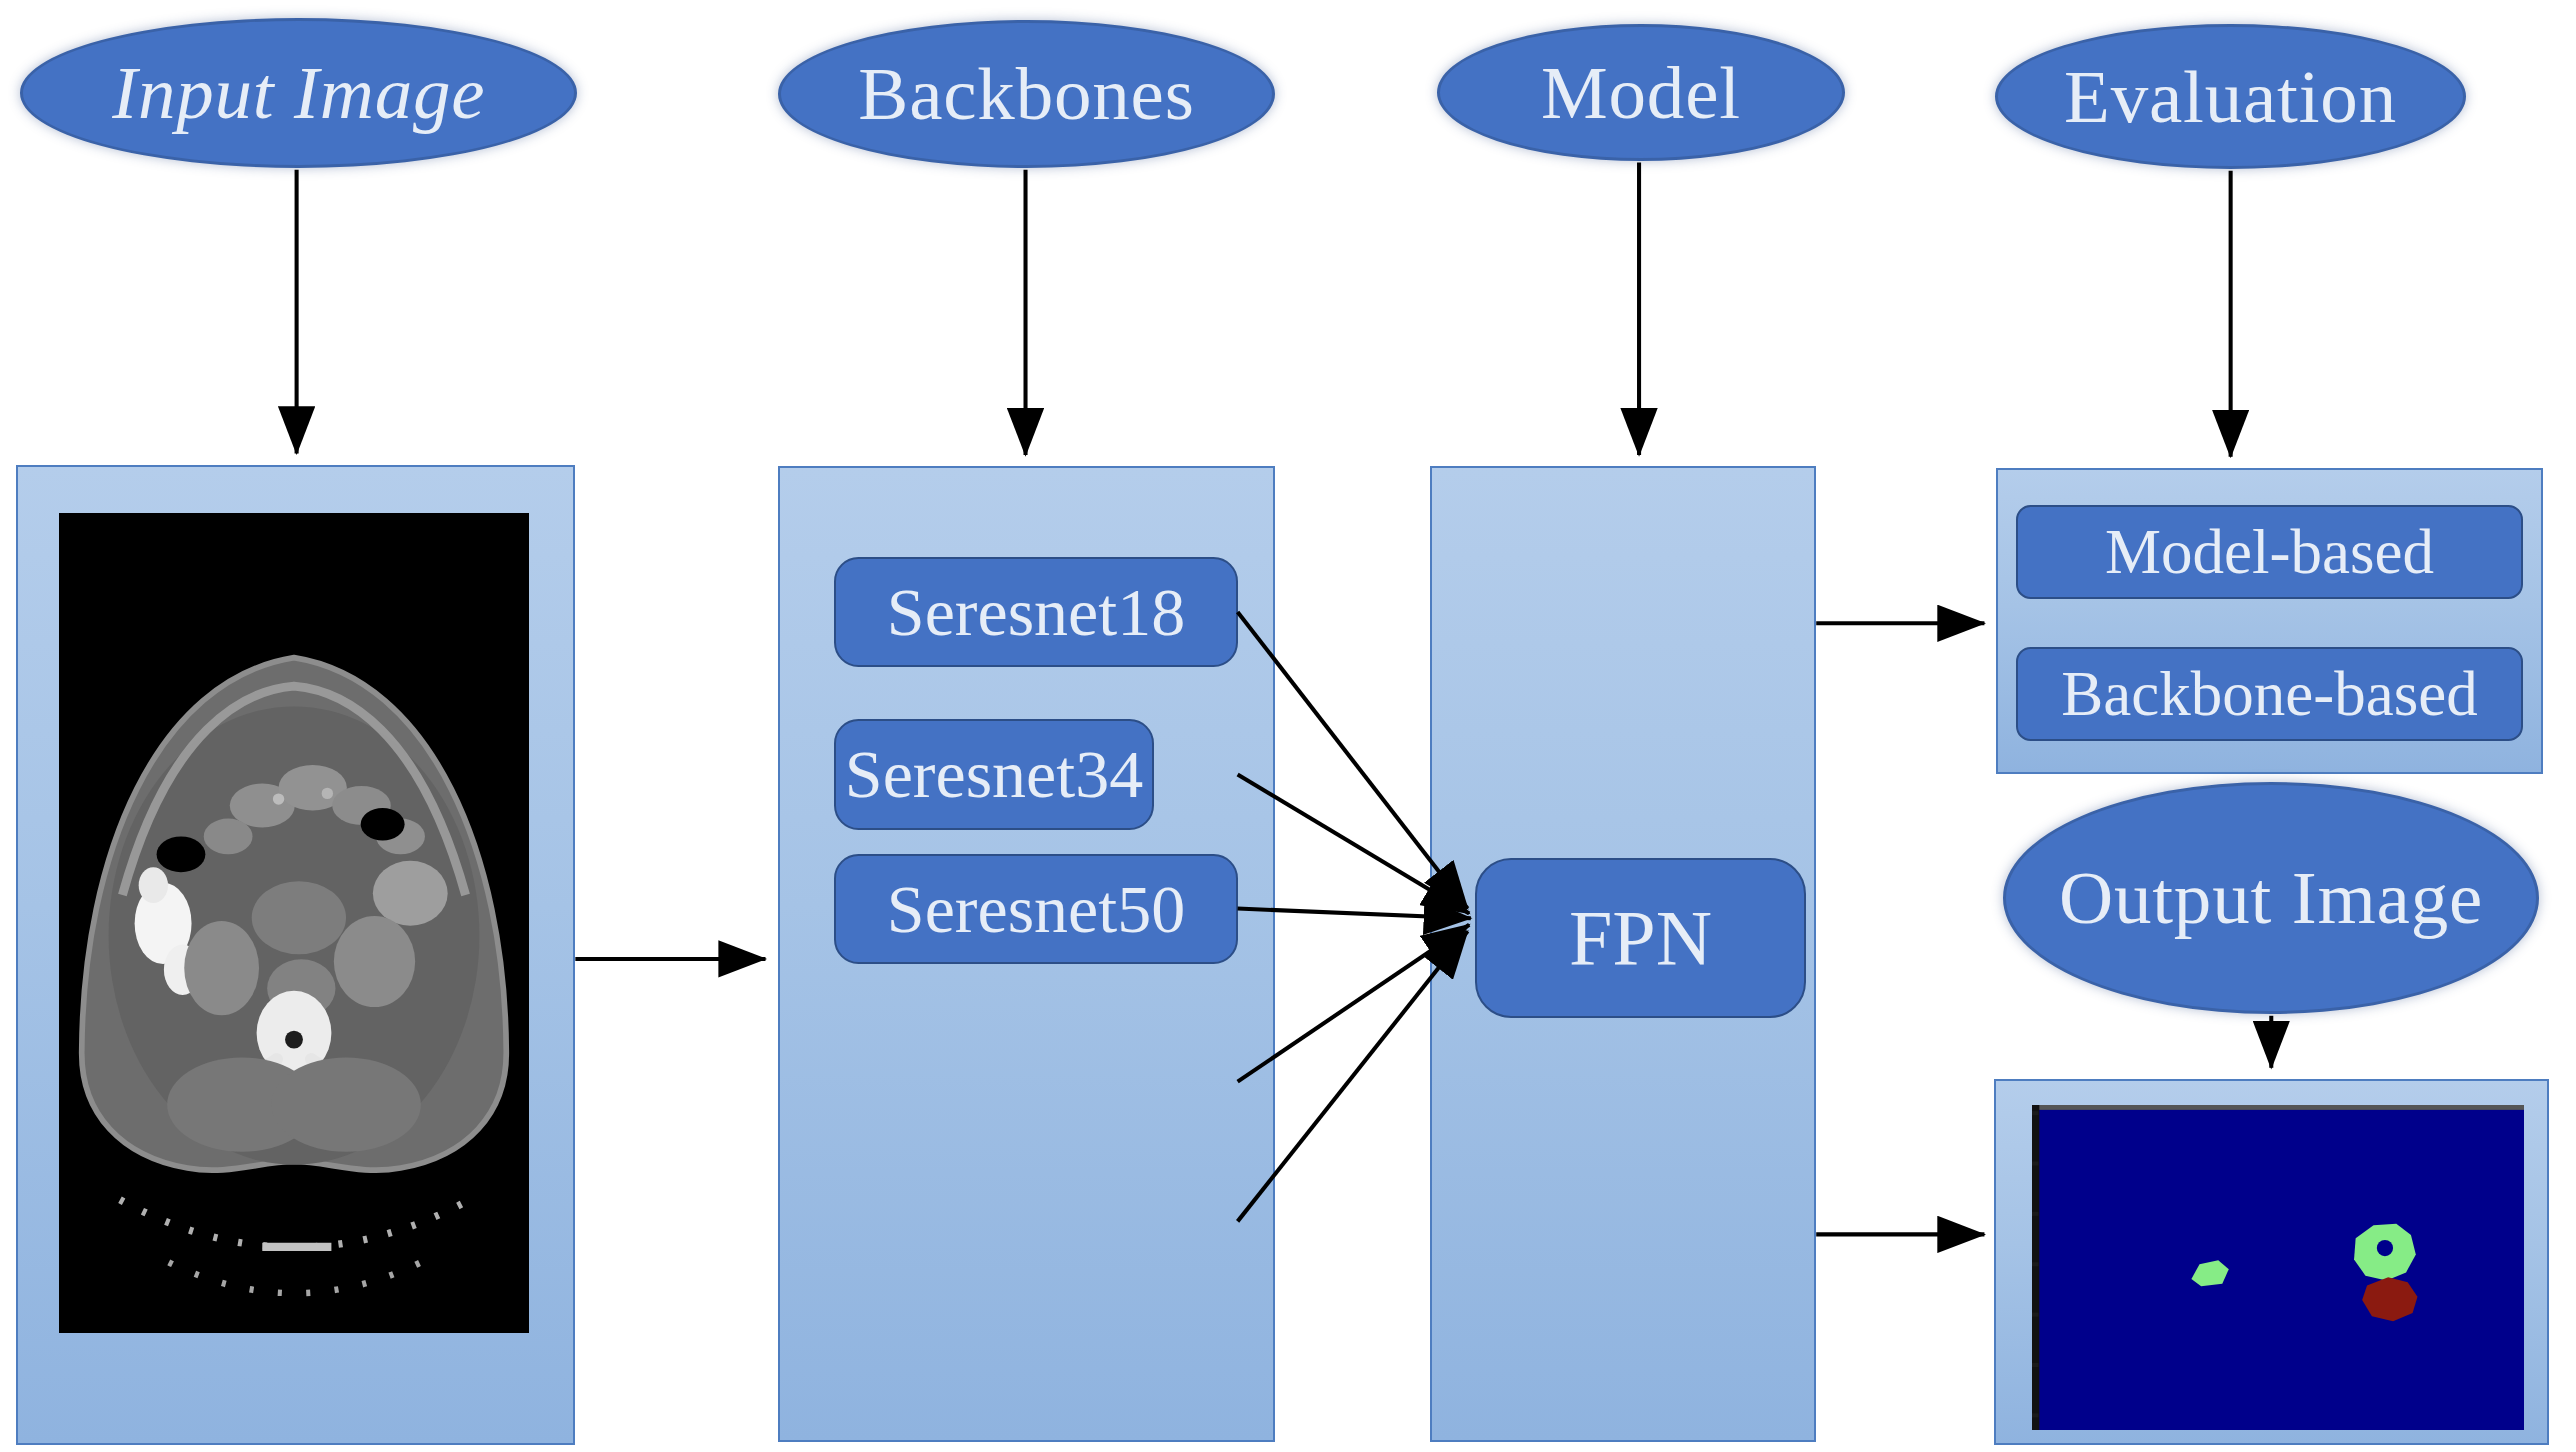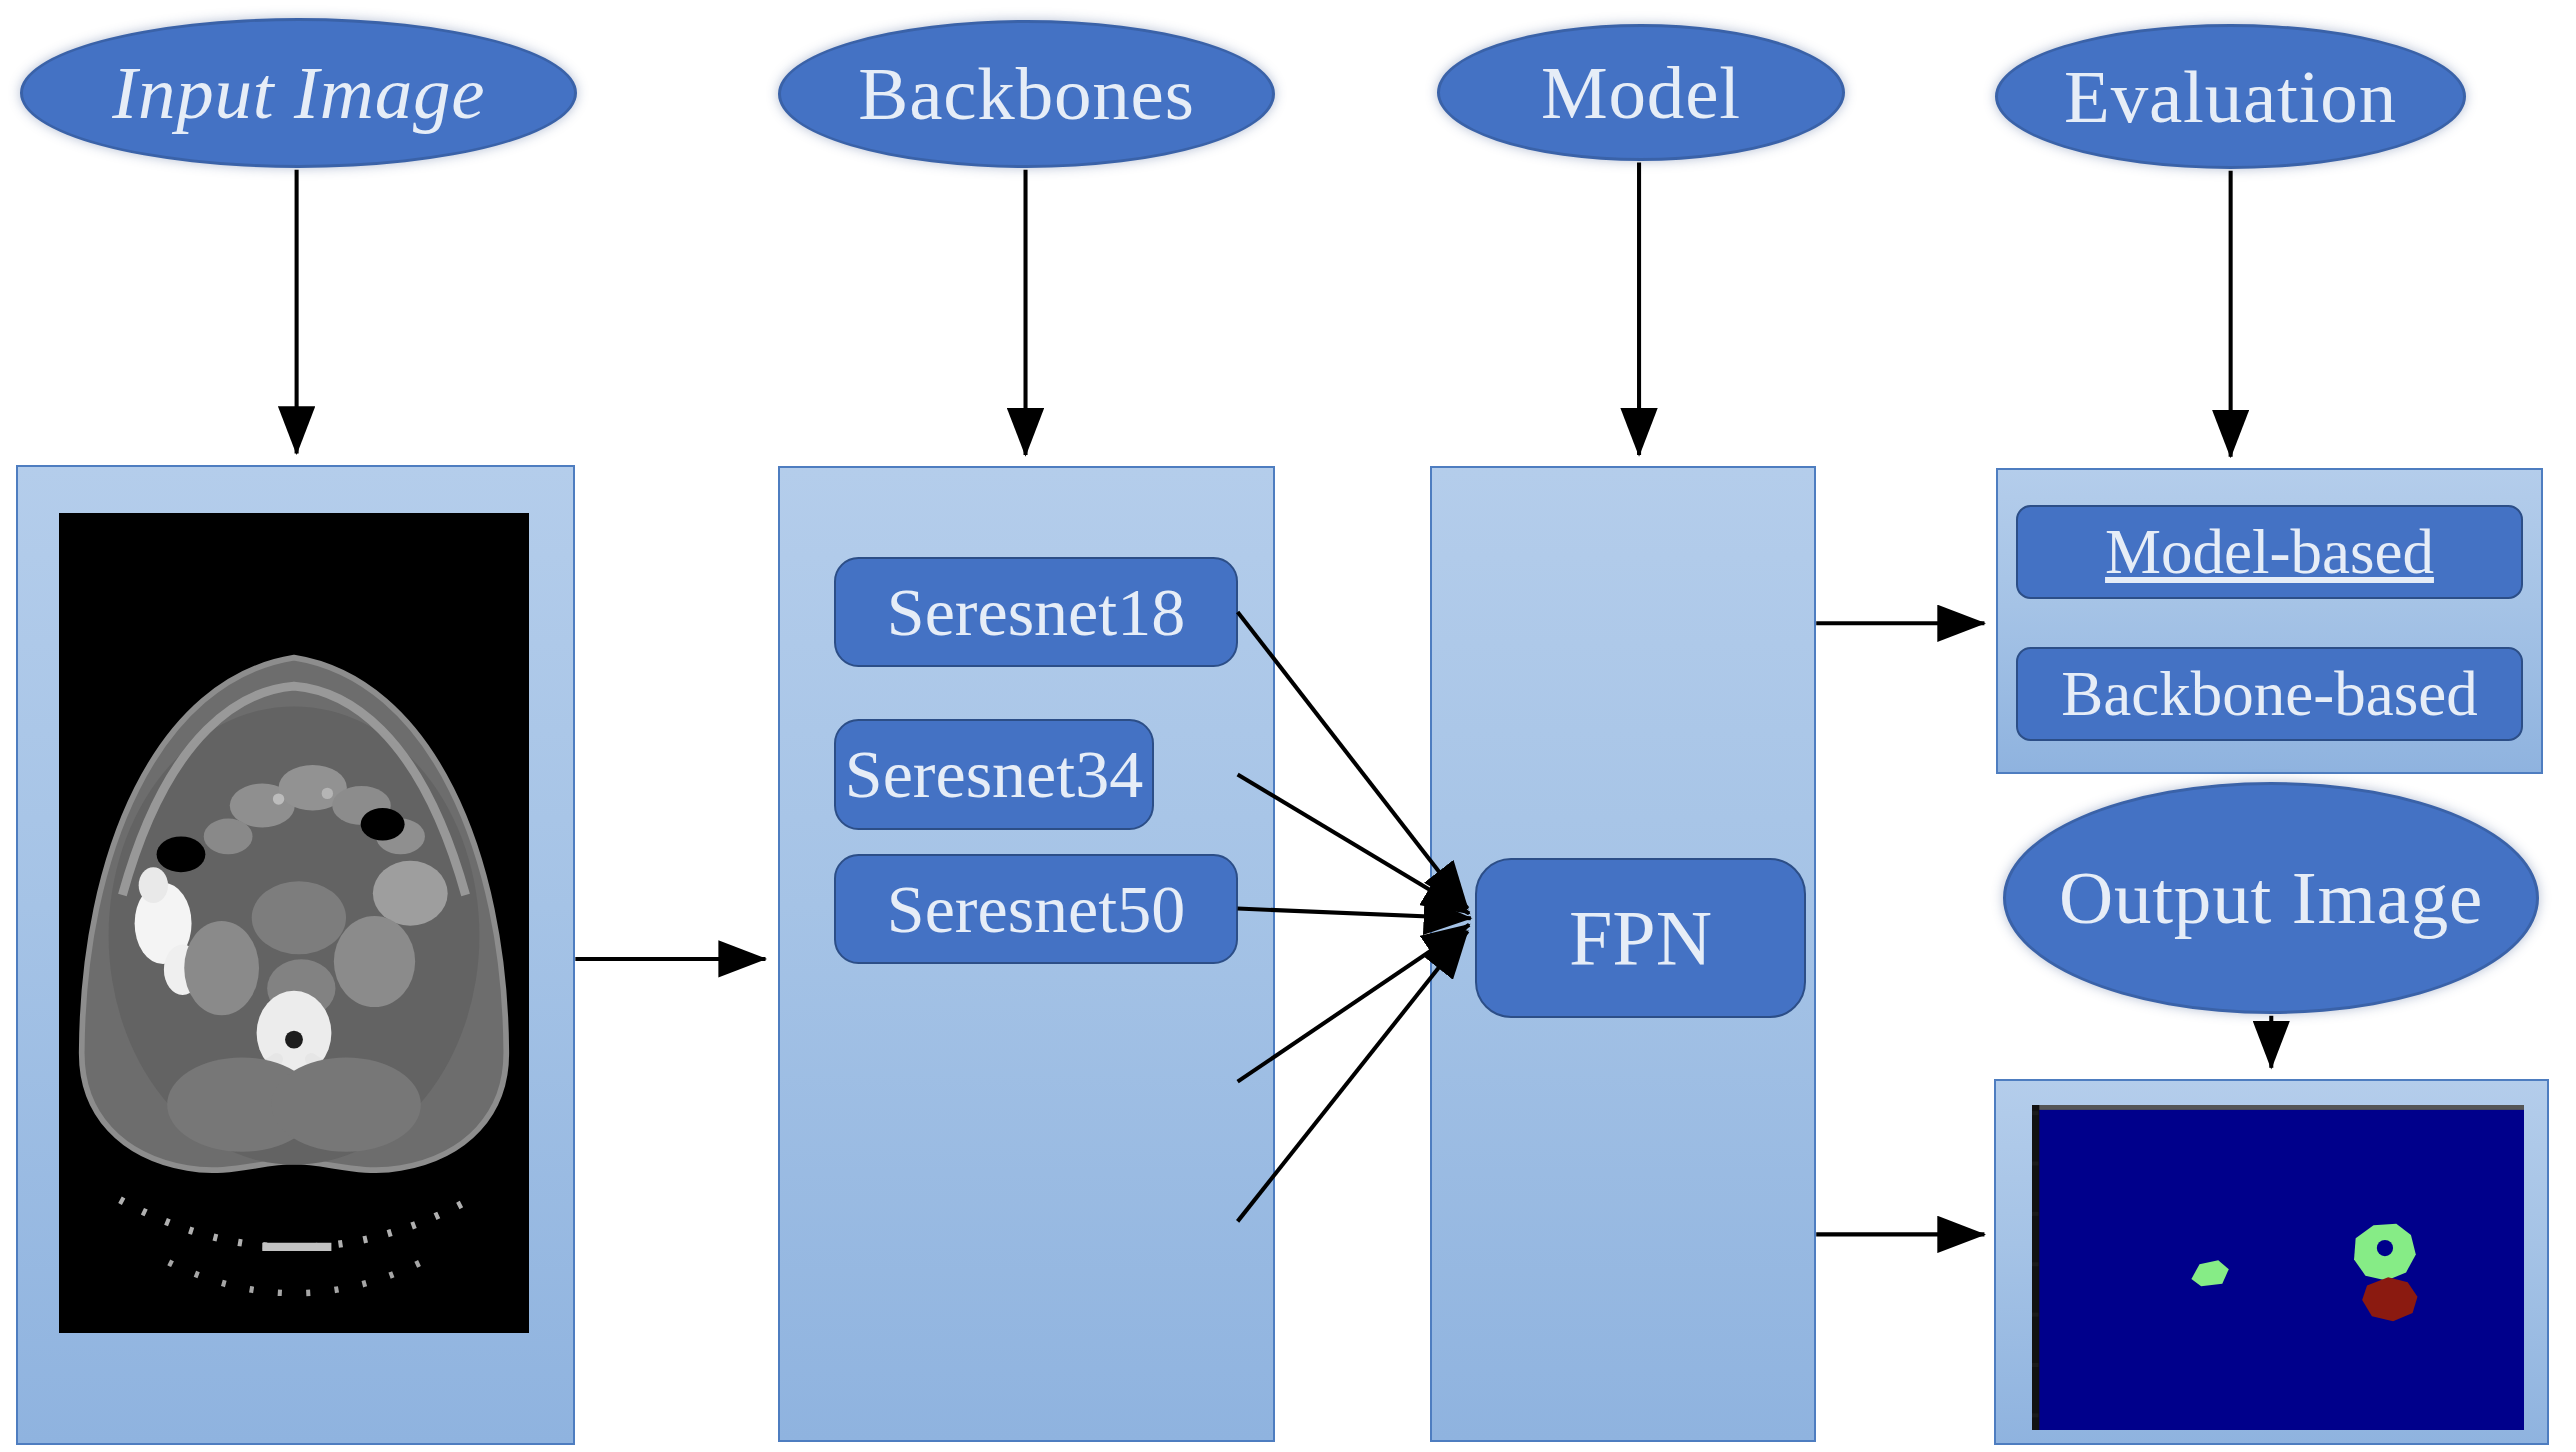--- a/index.html
+++ b/index.html
@@ -160,21 +160,21 @@
     <span>Seresnet34</span>
   </div>
   <div class="nodebox" style="left:834px;top:854px;width:404px;height:110px;">
     <span>Seresnet50</span>
   </div>
 
   <div class="nodebox fpn" style="left:1475px;top:858px;width:331px;height:160px;">
     <span>FPN</span>
   </div>
 
-  <div class="nodebox evalbox" style="left:2016px;top:505px;width:507px;height:94px;text-decoration:underline;">
+  <div class="nodebox evalbox" style="left:2016px;top:505px;width:507px;height:94px;">
     <span>Model-based</span>
   </div>
   <div class="nodebox evalbox" style="left:2016px;top:647px;width:507px;height:94px;">
     <span>Backbone-based</span>
   </div>
 
   <div class="imgholder" style="left:2032px;top:1105px;width:492px;height:325px;">
     <svg viewBox="0 0 605 400" preserveAspectRatio="none">
       <rect x="0" y="0" width="605" height="400" fill="#00008B"></rect>
       <rect x="0" y="0" width="605" height="6" fill="#555555"></rect>

